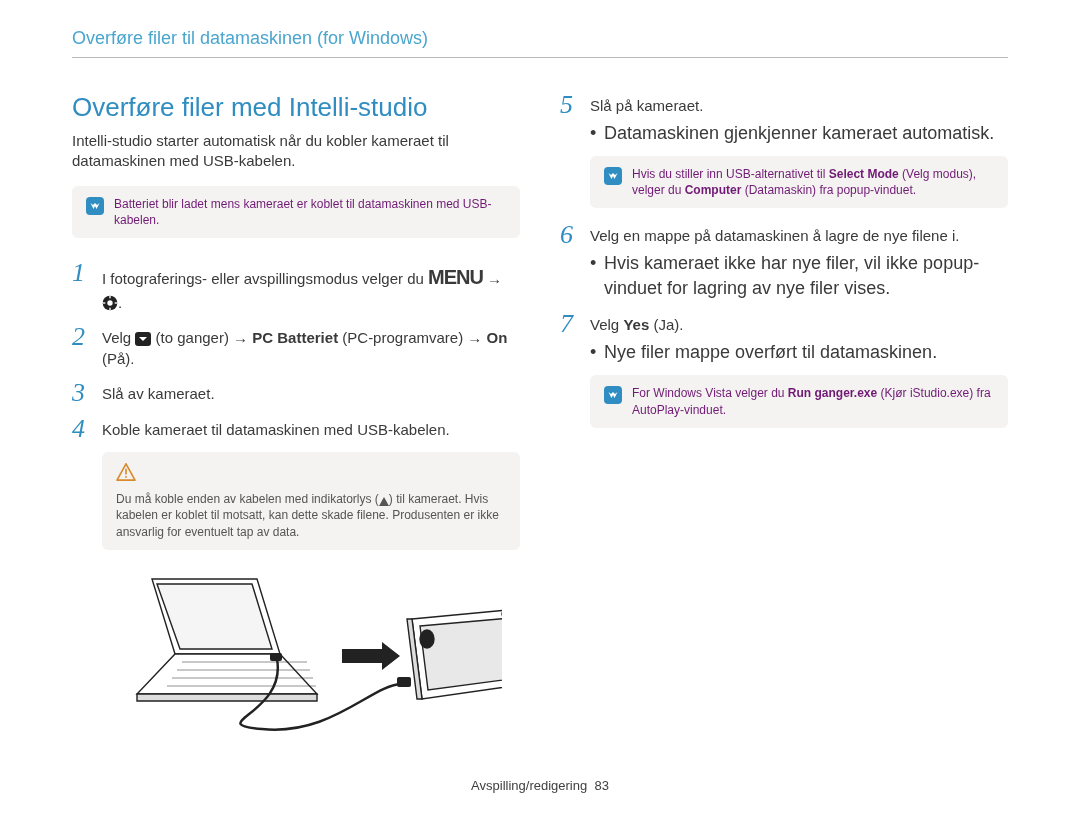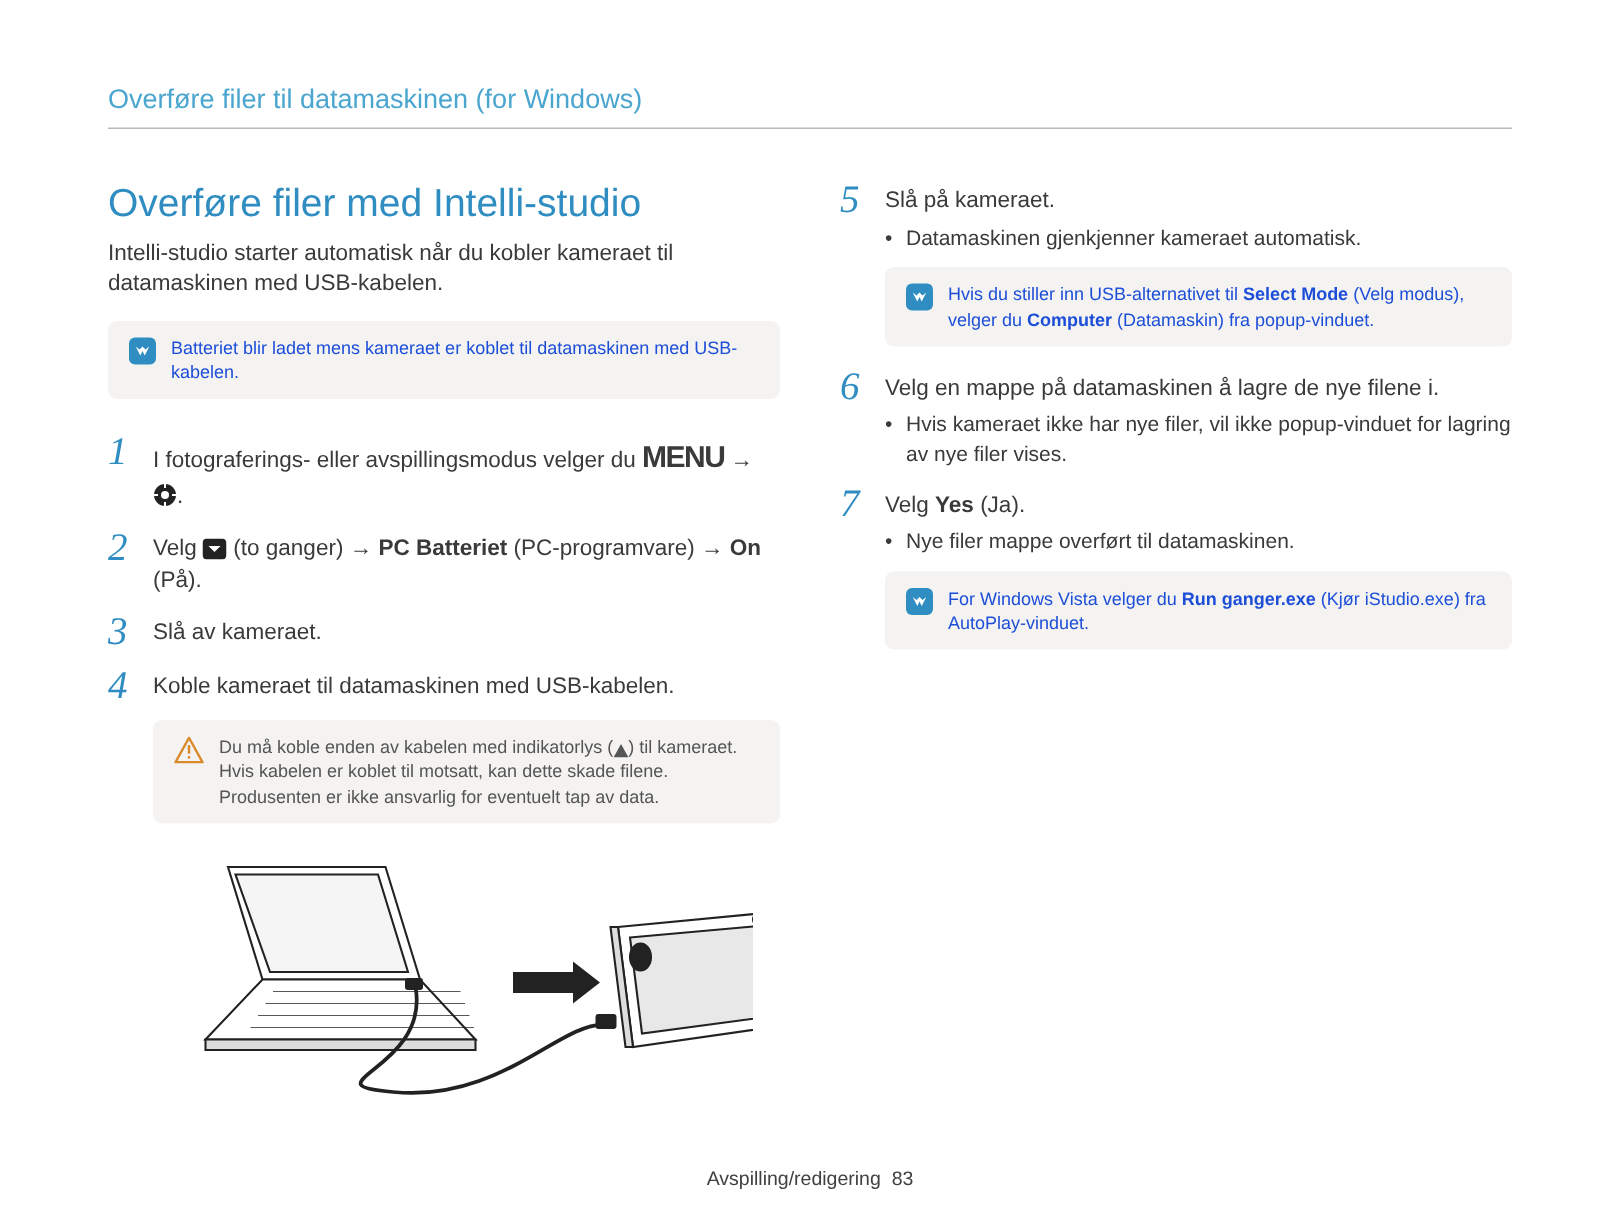--- a/index.html
+++ b/index.html
@@ -9,21 +9,21 @@
     width: 1080px;
     height: 815px;
     font-family: Arial, Helvetica, sans-serif;
     color: #3a3a3a;
     background: #fff;
   }
   .page {
     box-sizing: border-box;
     width: 1080px;
     height: 815px;
-    padding: 56px 72px 26px 72px;
+    padding: 28px 72px 26px 72px;
     position: relative;
   }
   .breadcrumb {
     color: #4aa5cf;
     font-size: 18px;
     border-bottom: 1px solid #b9b9b9;
     padding-bottom: 8px;
     margin-bottom: 34px;
     font-weight: 400;
   }
@@ -48,24 +48,24 @@
   }
   .note-box {
     background: #f4f3f1;
     border-radius: 6px;
     padding: 10px 14px 10px 14px;
     display: flex;
     align-items: flex-start;
     gap: 10px;
     font-size: 12px;
     line-height: 1.35;
-    color: #1d4ed8;
+    color: #701a75;
     margin: 0 0 22px 0;
   }
-  .note-box.warn { color: #555; }
+  .note-box.warn { color: #555; flex-direction: column; }
   .note-icon {
     width: 18px;
     height: 18px;
     flex: 0 0 18px;
     border-radius: 4px;
     display: flex;
     align-items: center;
     justify-content: center;
     margin-top: 1px;
   }
@@ -95,21 +95,21 @@
     width: 20px;
     flex: 0 0 20px;
     text-align: left;
   }
   .step-body {
     font-size: 15px;
     line-height: 1.45;
     padding-top: 3px;
   }
   .step-sub {
-    font-size: 14px;
+    font-size: 18px;
     line-height: 1.4;
     margin: 4px 0 0 0;
     padding-left: 14px;
     position: relative;
   }
   .step-sub::before {
     content: "•";
     position: absolute;
     left: 0;
     top: 0;

